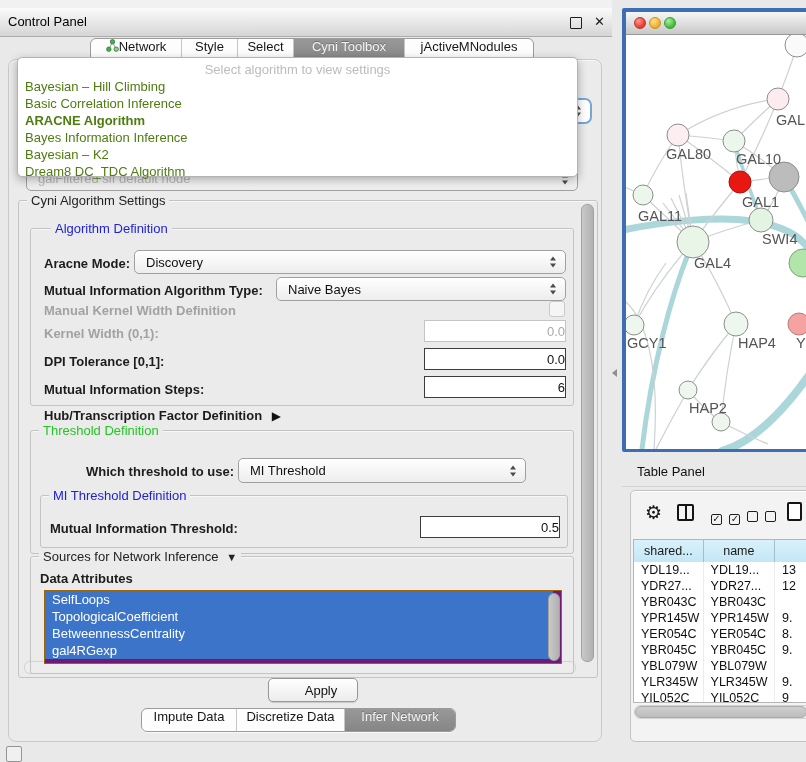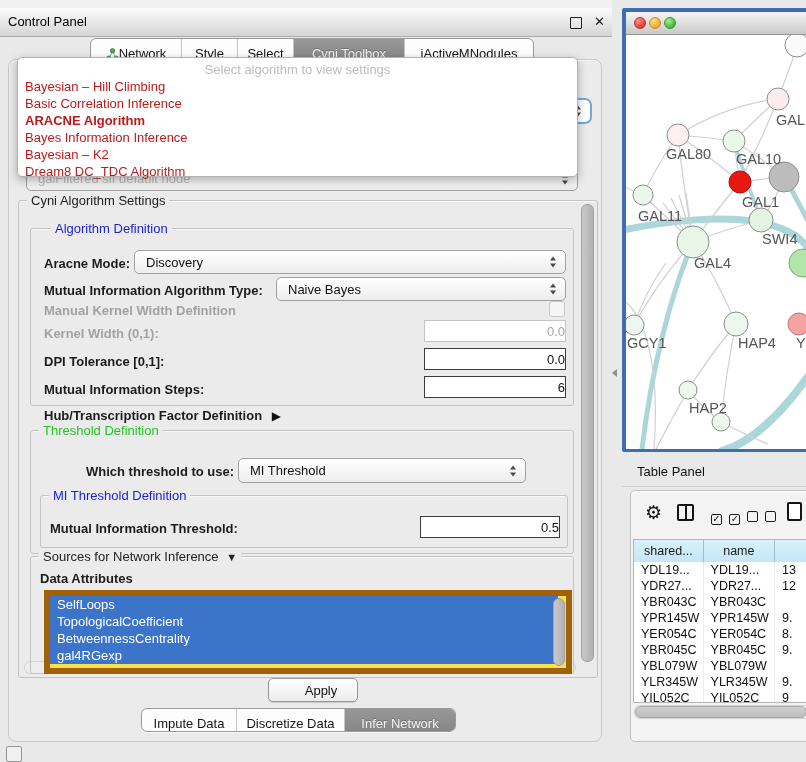--- a/index.html
+++ b/index.html
@@ -16,30 +16,30 @@
          font-size:13px;color:#111;display:flex;align-items:center;padding-left:11px;box-sizing:border-box;}
   .spin{position:absolute;right:8px;top:50%;transform:translateY(-50%);width:7px;height:11px;}
   .spin::before{content:"";position:absolute;top:0;left:0;border-left:3.5px solid transparent;border-right:3.5px solid transparent;border-bottom:4px solid #4a4a4a;}
   .spin::after{content:"";position:absolute;bottom:0;left:0;border-left:3.5px solid transparent;border-right:3.5px solid transparent;border-top:4px solid #4a4a4a;}
   
   .field{background:#fff;border:1.5px solid #3c3c3c;font-size:13px;color:#101010;display:flex;
          align-items:center;justify-content:flex-end;padding-right:0;box-sizing:border-box;}
   .field.off{border:1px solid #c4c4c4;color:#a8a8a8;}
   
   .segs{display:flex;border:1px solid #9b9b9b;border-radius:6px;overflow:hidden;background:#fdfdfd;font-size:13px;box-shadow:0 1px 0 rgba(255,255,255,.7);}
-  .seg{display:flex;align-items:flex-end;justify-content:center;border-left:1px solid #c6c6c6;color:#151515;gap:0;}
+  .seg{display:flex;align-items:flex-start;justify-content:center;border-left:1px solid #c6c6c6;color:#151515;gap:0;}
   .seg.first{border-left:none;}
   .seg.sel{background:linear-gradient(#989898,#868686);color:#f4f4f4;text-shadow:0 -1px 0 #6e6e6e;}
   
   .popup{background:#fff;border:1px solid #b3b3b3;border-radius:5px;box-shadow:0 3px 10px rgba(0,0,0,.3);z-index:10;}
   .popup .ph{font-size:13px;color:#bcbcbc;text-align:center;height:17px;line-height:17px;}
-  .popup .it{font-size:13px;color:#b91c1c;height:17px;line-height:17px;padding-left:7px;white-space:nowrap;}
+  .popup .it{font-size:13px;color:#4d7c0f;height:17px;line-height:17px;padding-left:7px;white-space:nowrap;}
   .popup .it.bold{font-weight:bold;}
   
-  .listbox{background:#fde047;border:6px solid #a16207;overflow:hidden;}
+  .listbox{background:#701a75;border:1px solid #a16207;overflow:hidden;}
   .li-sel{background:#3c74c9;color:#fff;font-size:13px;height:17px;line-height:17px;padding-left:7px;white-space:nowrap;}
   
   .vthumb{background:linear-gradient(90deg,#c9c9c9,#b1b1b1);border:1px solid #a2a2a2;border-radius:6px;}
   .htrack{background:#ededed;border:1px solid #d3d3d3;border-radius:6px;}
   .hthumb{background:linear-gradient(#cfcfcf,#bdbdbd);border:1px solid #ababab;border-radius:6px;}
   
   .btn{background:linear-gradient(#ffffff,#ececec);border:1px solid #979797;border-radius:5px;
        font-size:13px;color:#111;display:flex;align-items:center;justify-content:center;box-shadow:0 1px 1px rgba(0,0,0,.15);}
   
   .titlebar{background:linear-gradient(#fbfbfb,#d5d5d5);border-bottom:1px solid #ababab;}

